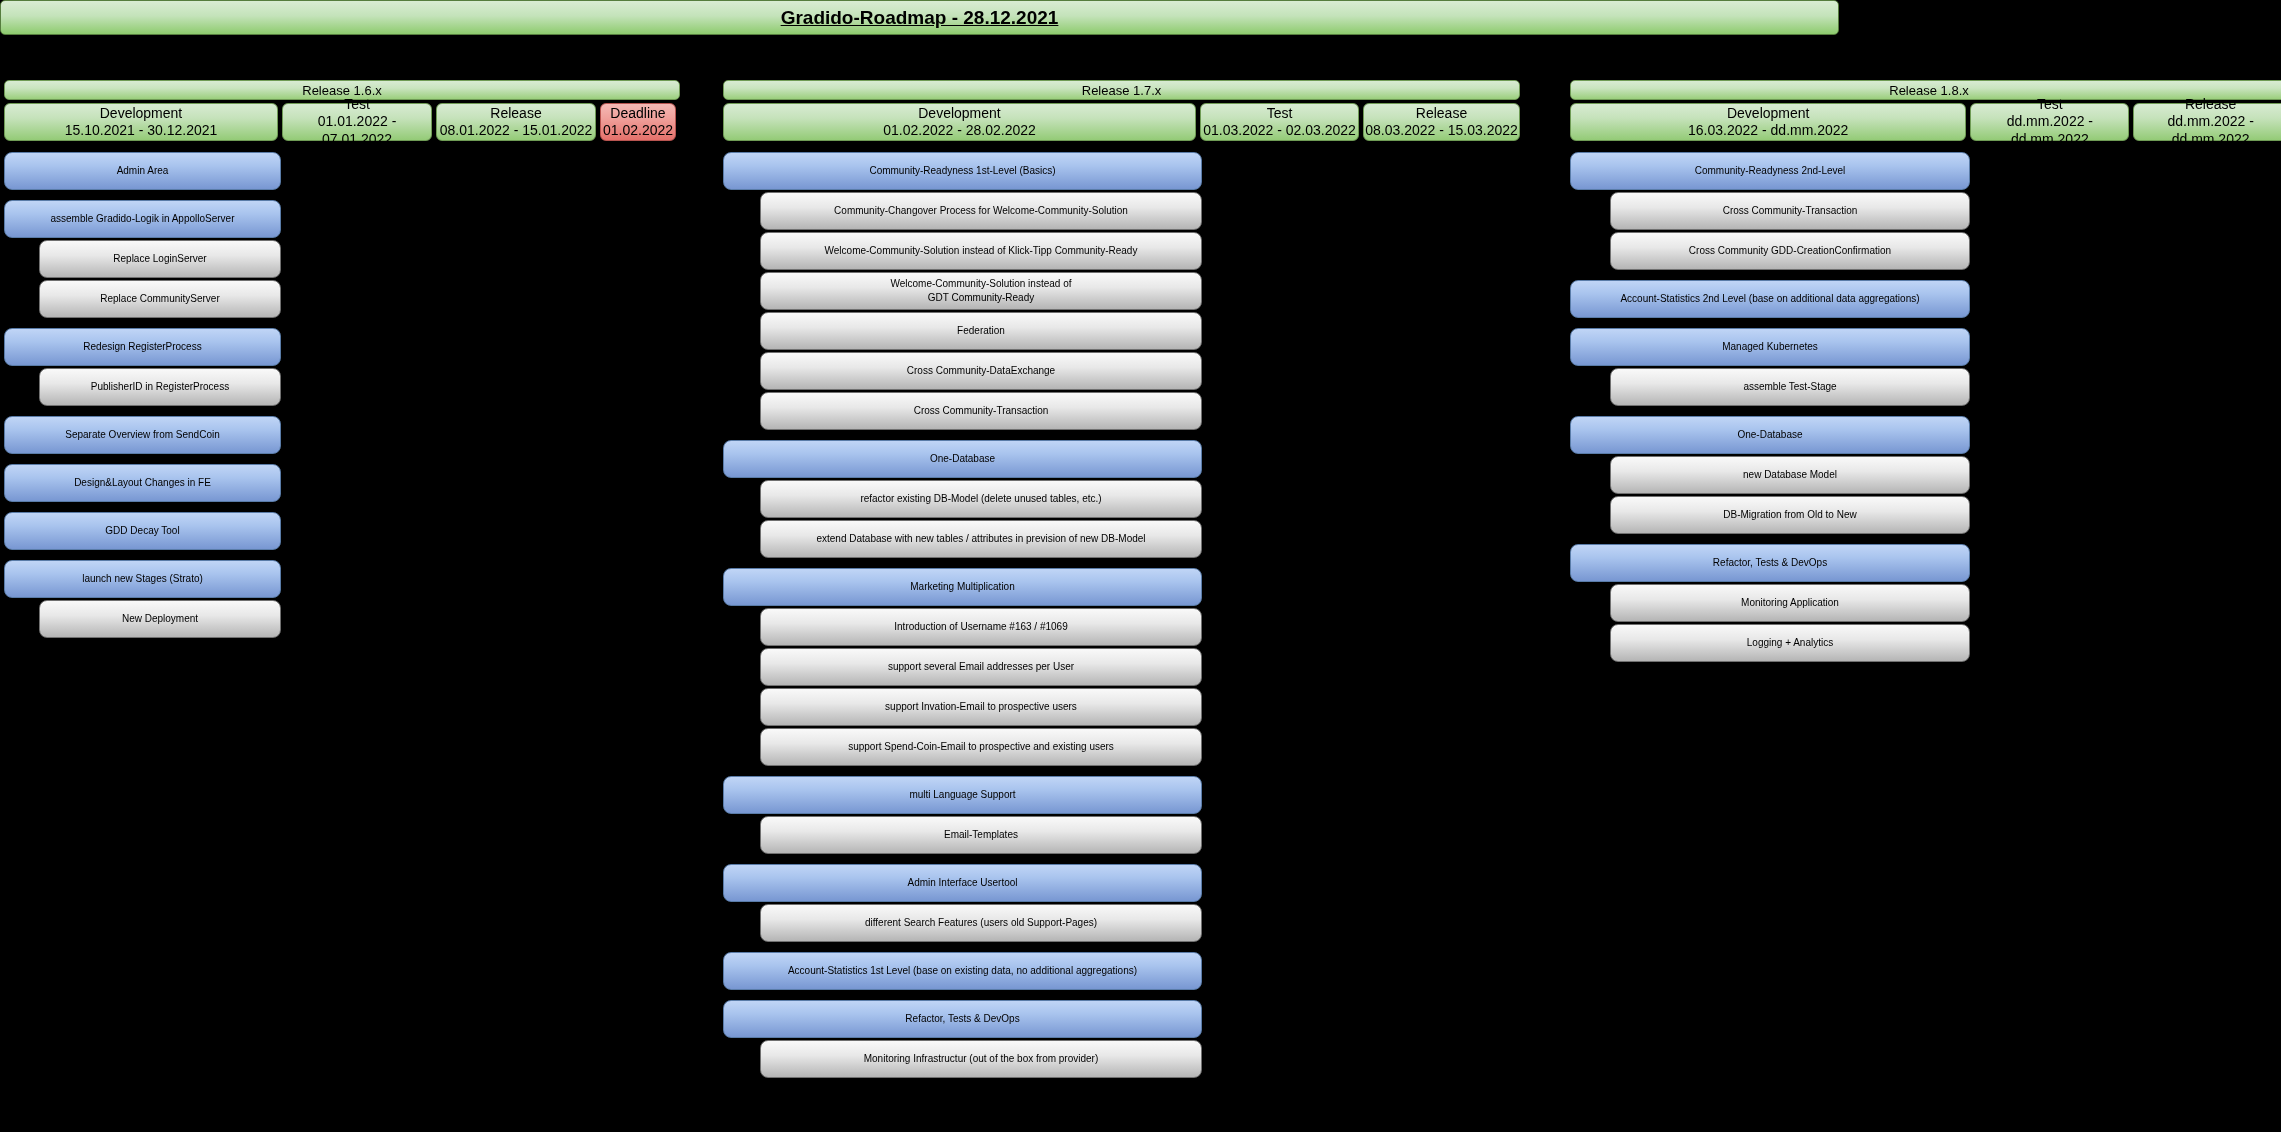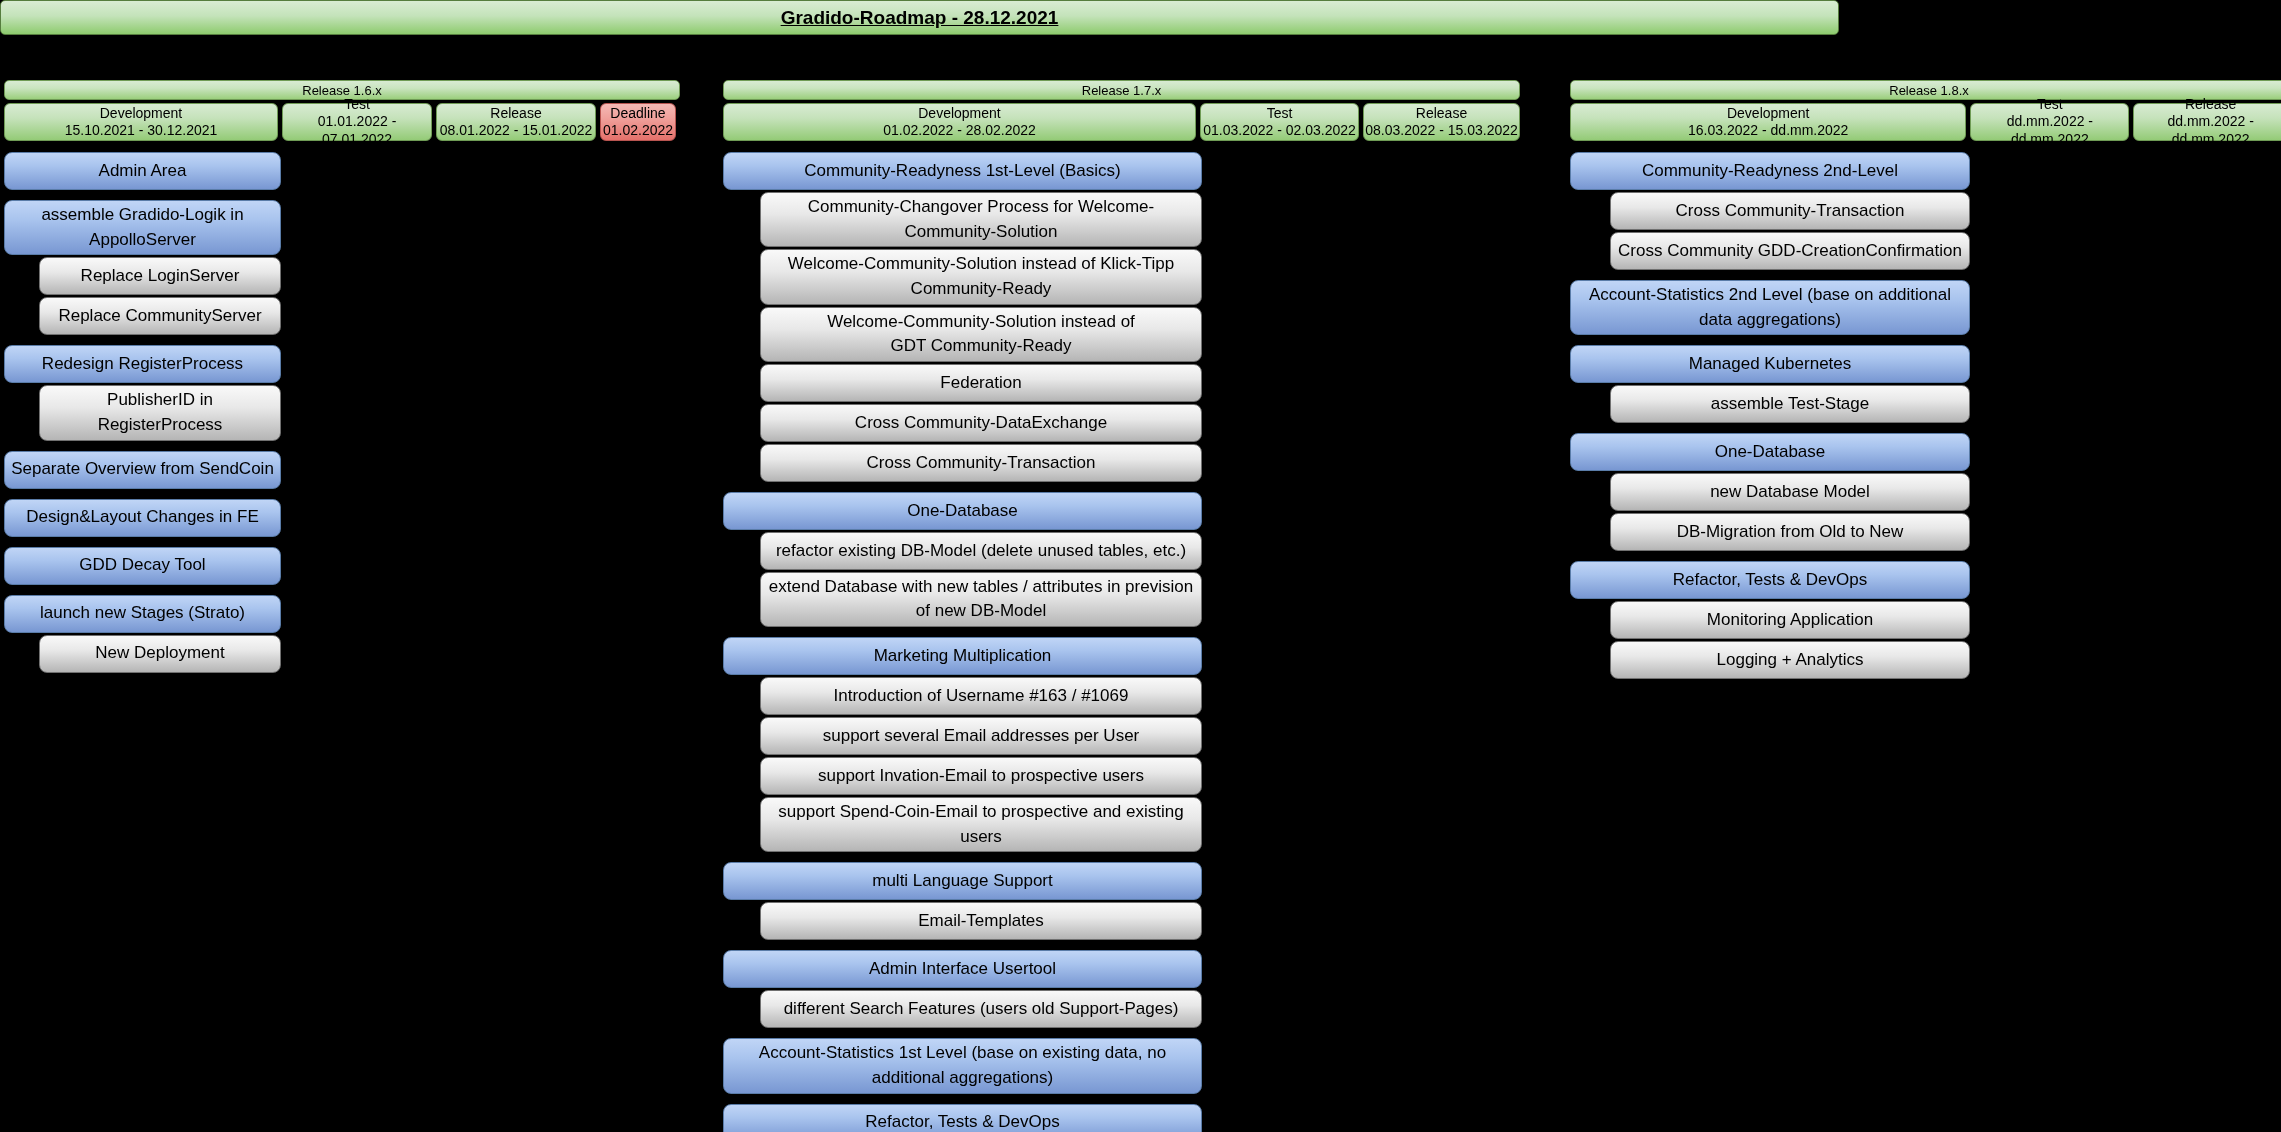--- a/index.html
+++ b/index.html
@@ -77,21 +77,21 @@
   }
   .group { margin-top: 10px; }
   .group:first-child { margin-top: 0; }
   .item {
     min-height: 38px;
     border-radius: 8px;
     display: flex;
     align-items: center;
     justify-content: center;
     text-align: center;
-    font-size: 17px;
+    font-size: 10px;
     line-height: 1.45;
     padding: 2px 6px;
     box-sizing: border-box;
     white-space: pre-line;
   }
   .item + .item { margin-top: 2px; }
   .item.parent {
     background: linear-gradient(180deg, #c0d5f6 0%, #a9c4ee 35%, #7897d2 100%);
     border: 1px solid #5a7ca8;
   }

